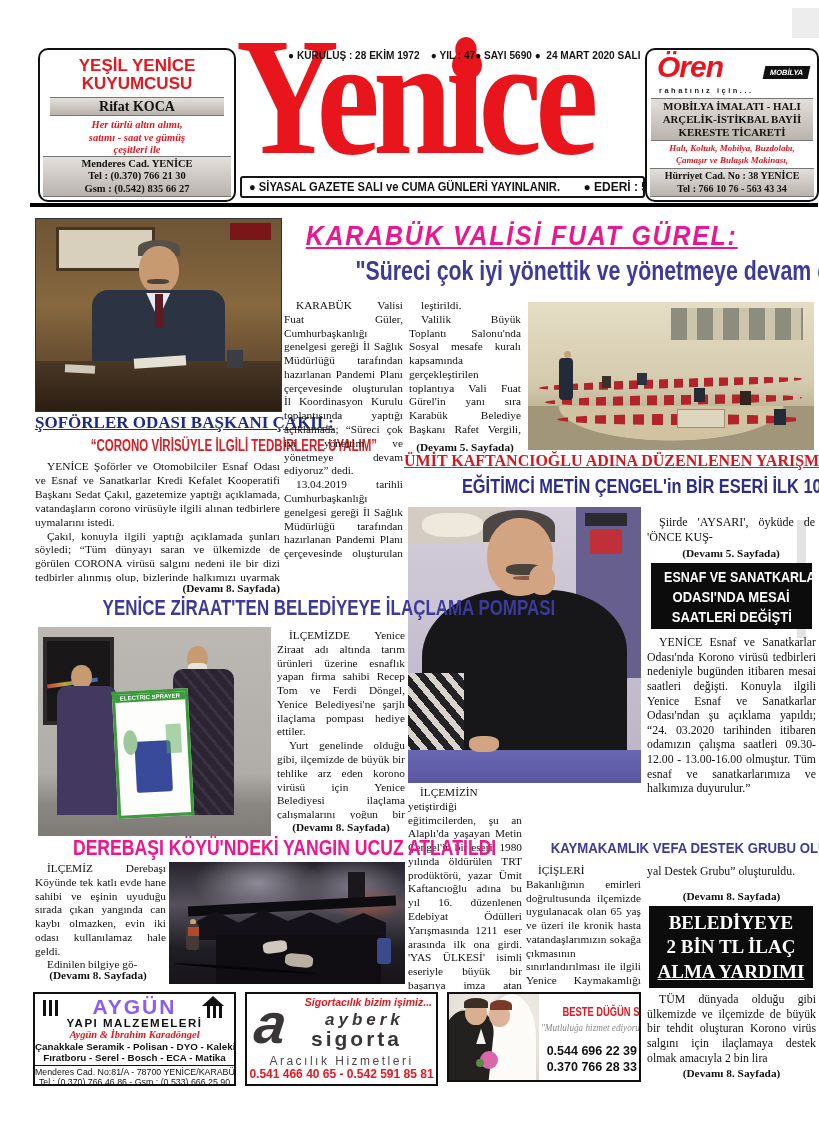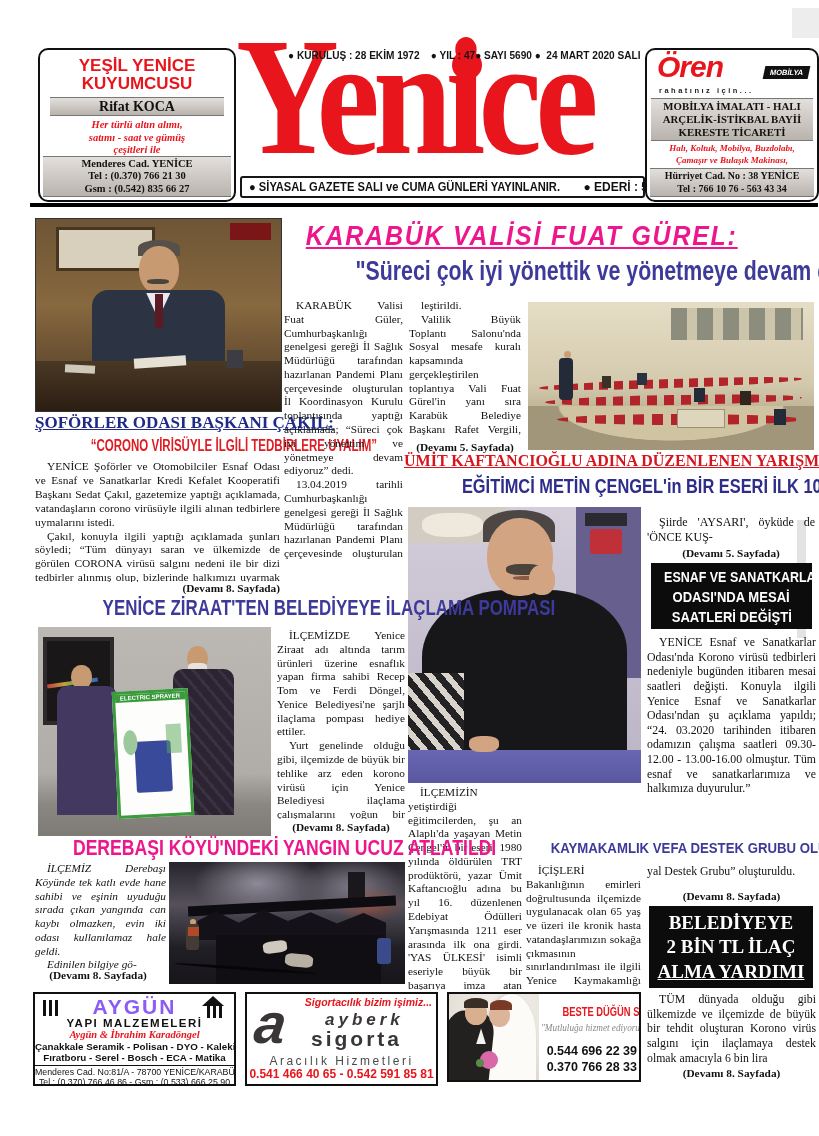--- a/index.html
+++ b/index.html
@@ -216,21 +216,21 @@
   </div>
   <div class="abs cont serif" style="left:647px;top:889px;width:169px;">(Devamı 8. Sayfada)</div>
 
   <div class="blackbox serif" style="left:649px;top:906px;width:164px;height:82px;padding-top:5px;box-sizing:border-box;
               font-weight:bold;font-size:19px;line-height:1.28;">
     <div>BELEDİYEYE</div>
     <div>2 BİN TL İLAÇ</div>
     <div style="text-decoration:underline;">ALMA YARDIMI</div>
   </div>
   <div class="body-col" style="left:647px;top:992px;width:169px;height:86px;font-size:11.8px;line-height:1.24;">
-    <p>TÜM dünyada olduğu gibi ülkemizde ve ilçemizde de büyük bir tehdit oluşturan Korono virüs salgını için ilaçlamaya destek olmak amacıyla 6 bin lira</p>
+    <p>TÜM dünyada olduğu gibi ülkemizde ve ilçemizde de büyük bir tehdit oluşturan Korono virüs salgını için ilaçlamaya destek olmak amacıyla 2 bin lira</p>
   </div>
   <div class="abs cont serif" style="left:647px;top:1066px;width:169px;">(Devamı 8. Sayfada)</div>
 
   <div class="fitwrap" style="left:35px;top:595px;width:372px;">
     <span class="fit sans" style="font-weight:bold;font-size:22px;color:#3d3a99;transform:scaleX(.77);">YENİCE ZİRAAT'TEN BELEDİYEYE İLAÇLAMA POMPASI</span>
   </div>
   <div class="ph" style="left:38px;top:627px;width:233px;height:209px;
               background:linear-gradient(180deg,#bcb8b4,#b0aca8 70%,#8a8682 85%,#7e7a76);">
     <div class="abs" style="left:2%;top:5%;width:27%;height:38%;background:#191718;border:4px solid #2c2a2b;"></div>
     <div class="abs" style="left:4%;top:26%;width:22%;height:4px;background:linear-gradient(90deg,#c04040,#c0a040,#40a060,#4060c0);transform:rotate(-8deg);"></div>
@@ -250,21 +250,21 @@
   </div>
   <div class="body-col" style="left:277px;top:629px;width:128px;height:190px;">
     <p>İLÇEMİZDE Yenice Ziraat adı altında tarım ürünleri üzerine esnaflık yapan firma sahibi Recep Tom ve Ferdi Döngel, Yenice Belediyesi'ne şarjlı ilaçlama pompası hediye ettiler.</p>
     <p>Yurt genelinde olduğu gibi, ilçemizde de büyük bir tehlike arz eden korono virüsü için Yenice Belediyesi ilaçlama çalışmalarını yoğun bir şekilde sürdü-</p>
   </div>
   <div class="abs cont serif" style="left:277px;top:820px;width:128px;">(Devamı 8. Sayfada)</div>
 
   <div class="fitwrap" style="left:20px;top:835px;width:372px;">
     <span class="fit sans" style="font-weight:bold;font-size:22px;color:#ed168d;transform:scaleX(.8);">DEREBAŞI KÖYÜ'NDEKİ YANGIN UCUZ ATLATILDI</span>
   </div>
-  <div class="body-col" style="left:35px;top:862px;width:131px;height:110px;font-style:italic;">
+  <div class="body-col" style="left:35px;top:862px;width:131px;height:110px;">
     <p>İLÇEMİZ Derebaşı Köyünde tek katlı evde hane sahibi ve eşinin uyuduğu sırada çıkan yangında can kaybı olmazken, evin iki odası kullanılamaz hale geldi.</p>
     <p>Edinilen bilgiye gö-</p>
   </div>
   <div class="abs cont serif" style="left:30px;top:968px;width:136px;">(Devamı 8. Sayfada)</div>
 
   <div class="ph" style="left:169px;top:862px;width:236px;height:122px;
               background:linear-gradient(180deg,#26242c,#55505a 35%,#211f26 70%,#17151a);">
     <div class="abs" style="left:10%;top:-10%;width:55%;height:55%;background:radial-gradient(ellipse,#8e8a98 0%,rgba(142,138,152,0) 70%);"></div>
     <div class="abs" style="left:55%;top:-5%;width:45%;height:50%;background:radial-gradient(ellipse,#7a7684 0%,rgba(122,118,132,0) 70%);"></div>
     <div class="abs" style="left:70%;top:20%;width:30%;height:30%;background:radial-gradient(ellipse,#b04828 0%,rgba(176,72,40,0) 70%);opacity:.55;"></div>

